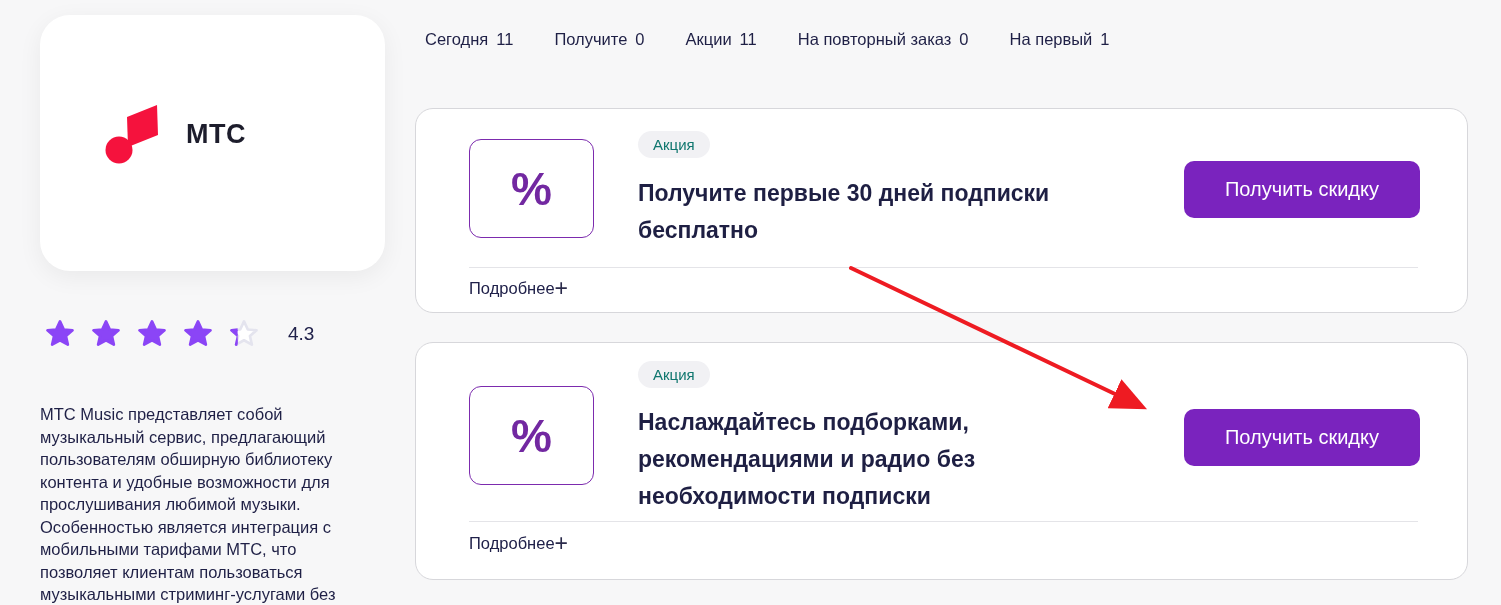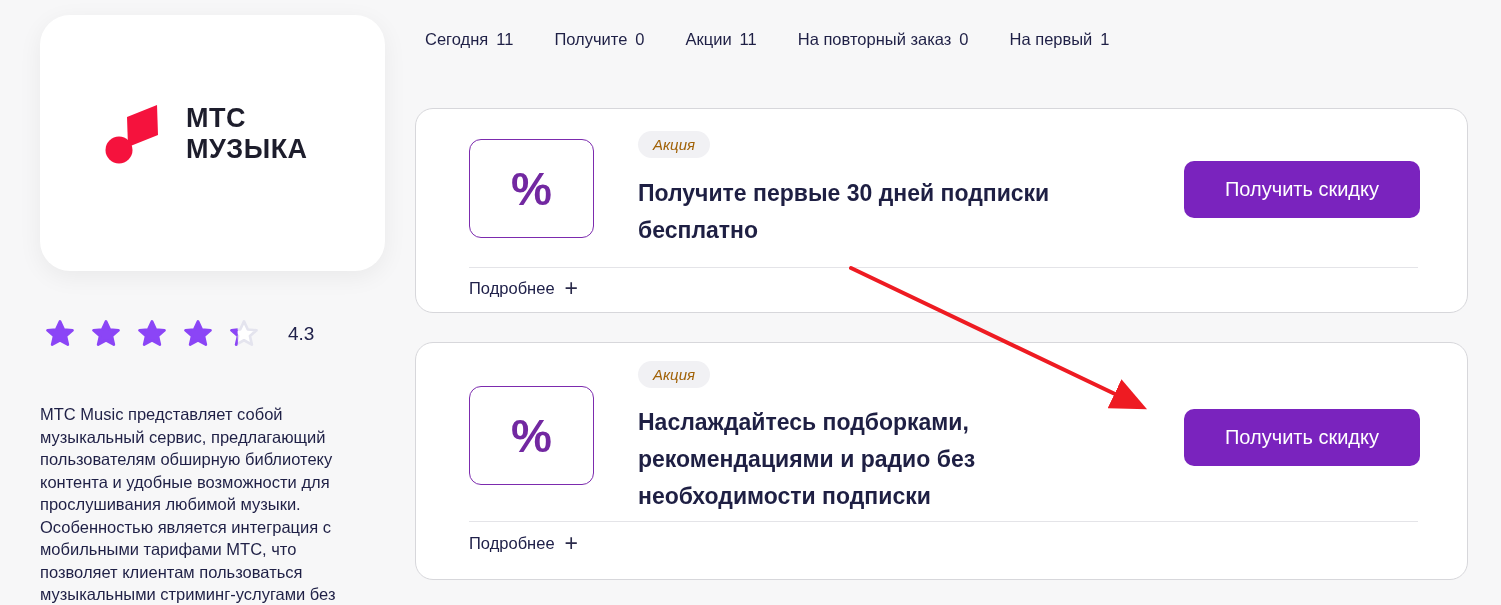--- a/index.html
+++ b/index.html
@@ -60,21 +60,21 @@
     display: flex; align-items: center; justify-content: center;
     font-size: 46px; font-weight: 700; color: #7228a1;
   }
   .card-1 .percent-box { top: 30px; }
   .card-2 .percent-box { top: 43px; }
 
   .badge {
     position: absolute; left: 222px;
     display: inline-block;
     background: #f1f1f4; border-radius: 15px;
-    padding: 5px 15px; font-size: 15px; color: #a16207; font-style: italic;
+    padding: 5px 15px; font-size: 15px; color: #0f766e;
   }
   .card-1 .badge { top: 22px; }
   .card-2 .badge { top: 18px; }
 
   .offer-title {
     position: absolute; left: 222px;
     max-width: 490px;
     font-size: 23px; font-weight: 700; line-height: 37px;
     color: #1e1f43;
   }
@@ -83,21 +83,21 @@
 
   .offer-divider {
     position: absolute; left: 53px; right: 49px; height: 1px;
     background: #e4e4e8;
   }
   .card-1 .offer-divider { top: 158px; }
   .card-2 .offer-divider { top: 178px; }
 
   .details-link {
     position: absolute; left: 53px;
-    display: flex; align-items: center; gap: 10px;
+    display: flex; align-items: center; 
     font-size: 16.5px; color: #20214a; cursor: pointer;
   }
   .card-1 .details-link { top: 169px; }
   .card-2 .details-link { top: 190px; }
   .plus-icon { font-size: 23px; font-weight: 400; line-height: 20px; color: #2a2a4a; }
 
   .cta-button {
     position: absolute; left: 768px;
     width: 236px; height: 57px;
     background: #7a23be; border: none; border-radius: 10px;
@@ -120,21 +120,20 @@
 <body>
 
 <div class="logo-card">
   <div class="logo-wrap">
     <svg class="logo-note" viewBox="0 0 60 66">
       <polygon points="23,16 53,4 54,34 24,46" fill="#F5123D"></polygon>
       <circle cx="15" cy="49" r="13.5" fill="#F5123D"></circle>
     </svg>
     <div class="logo-text">
       <div>МТС</div>
-      <div>МУЗЫКА</div>
     </div>
   </div>
 </div>
 
 <div class="rating-row">
   <div class="star">
     <svg viewBox="0 0 24 24">
         <path d="M12 2.5l2.85 6.1 6.55.6-4.95 4.35 1.45 6.45L12 16.7 6.1 20l1.45-6.45L2.6 9.2l6.55-.6z" fill="#8B45F6" stroke="#8B45F6" stroke-width="2" stroke-linejoin="round"></path>
       </svg>
   </div>

